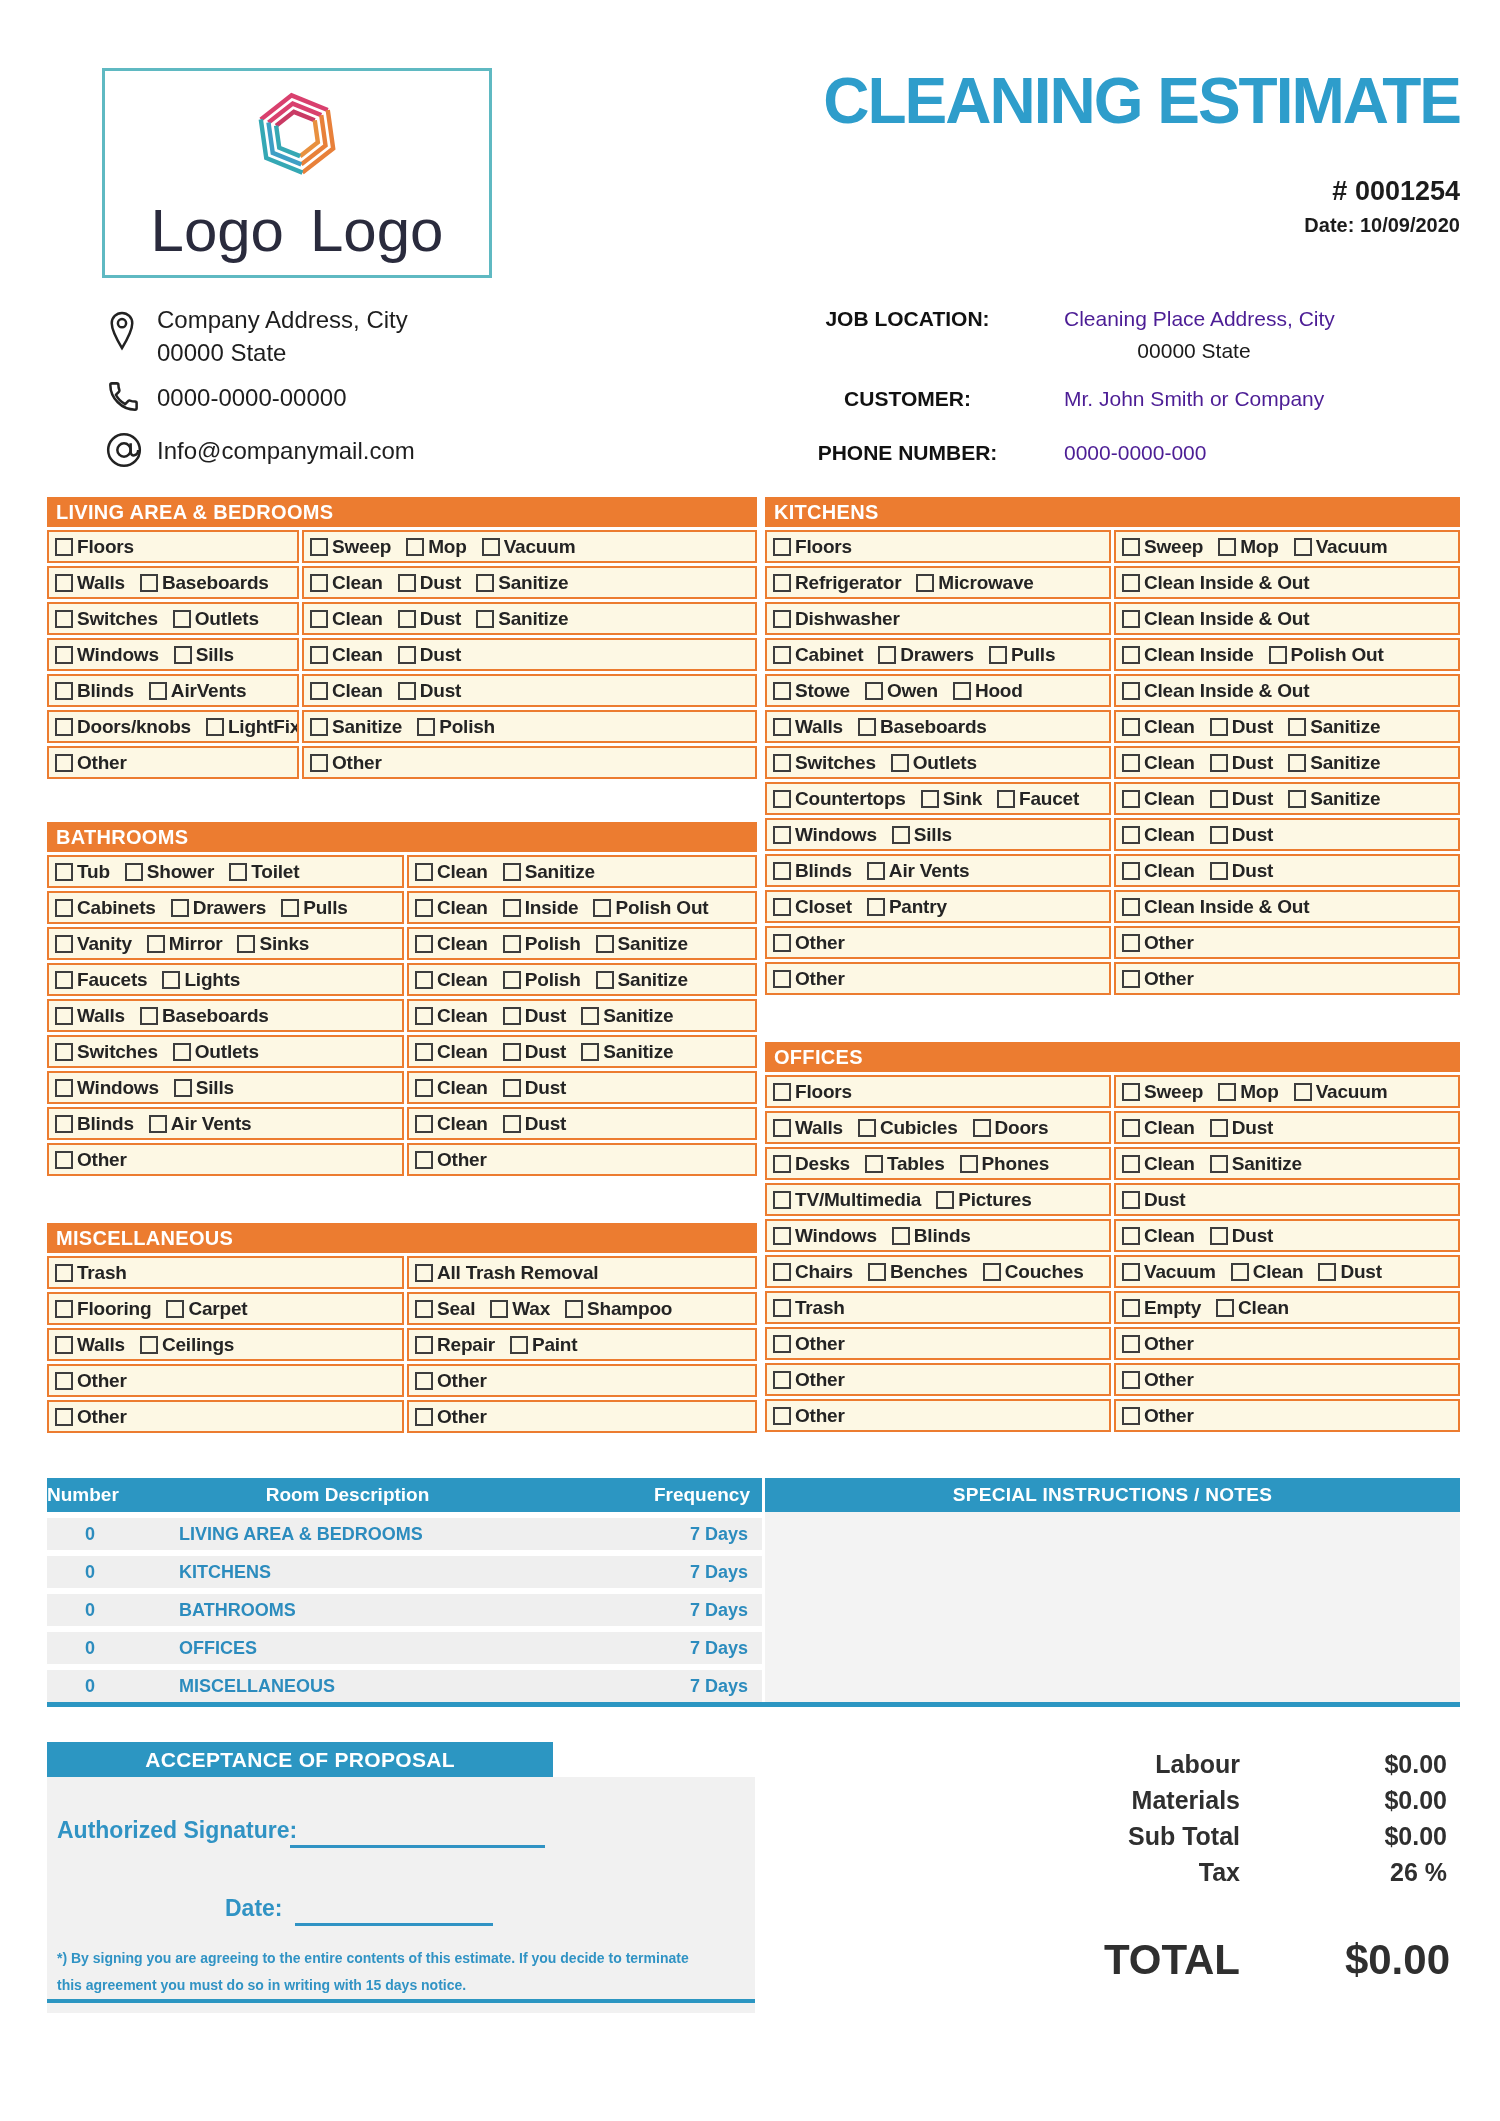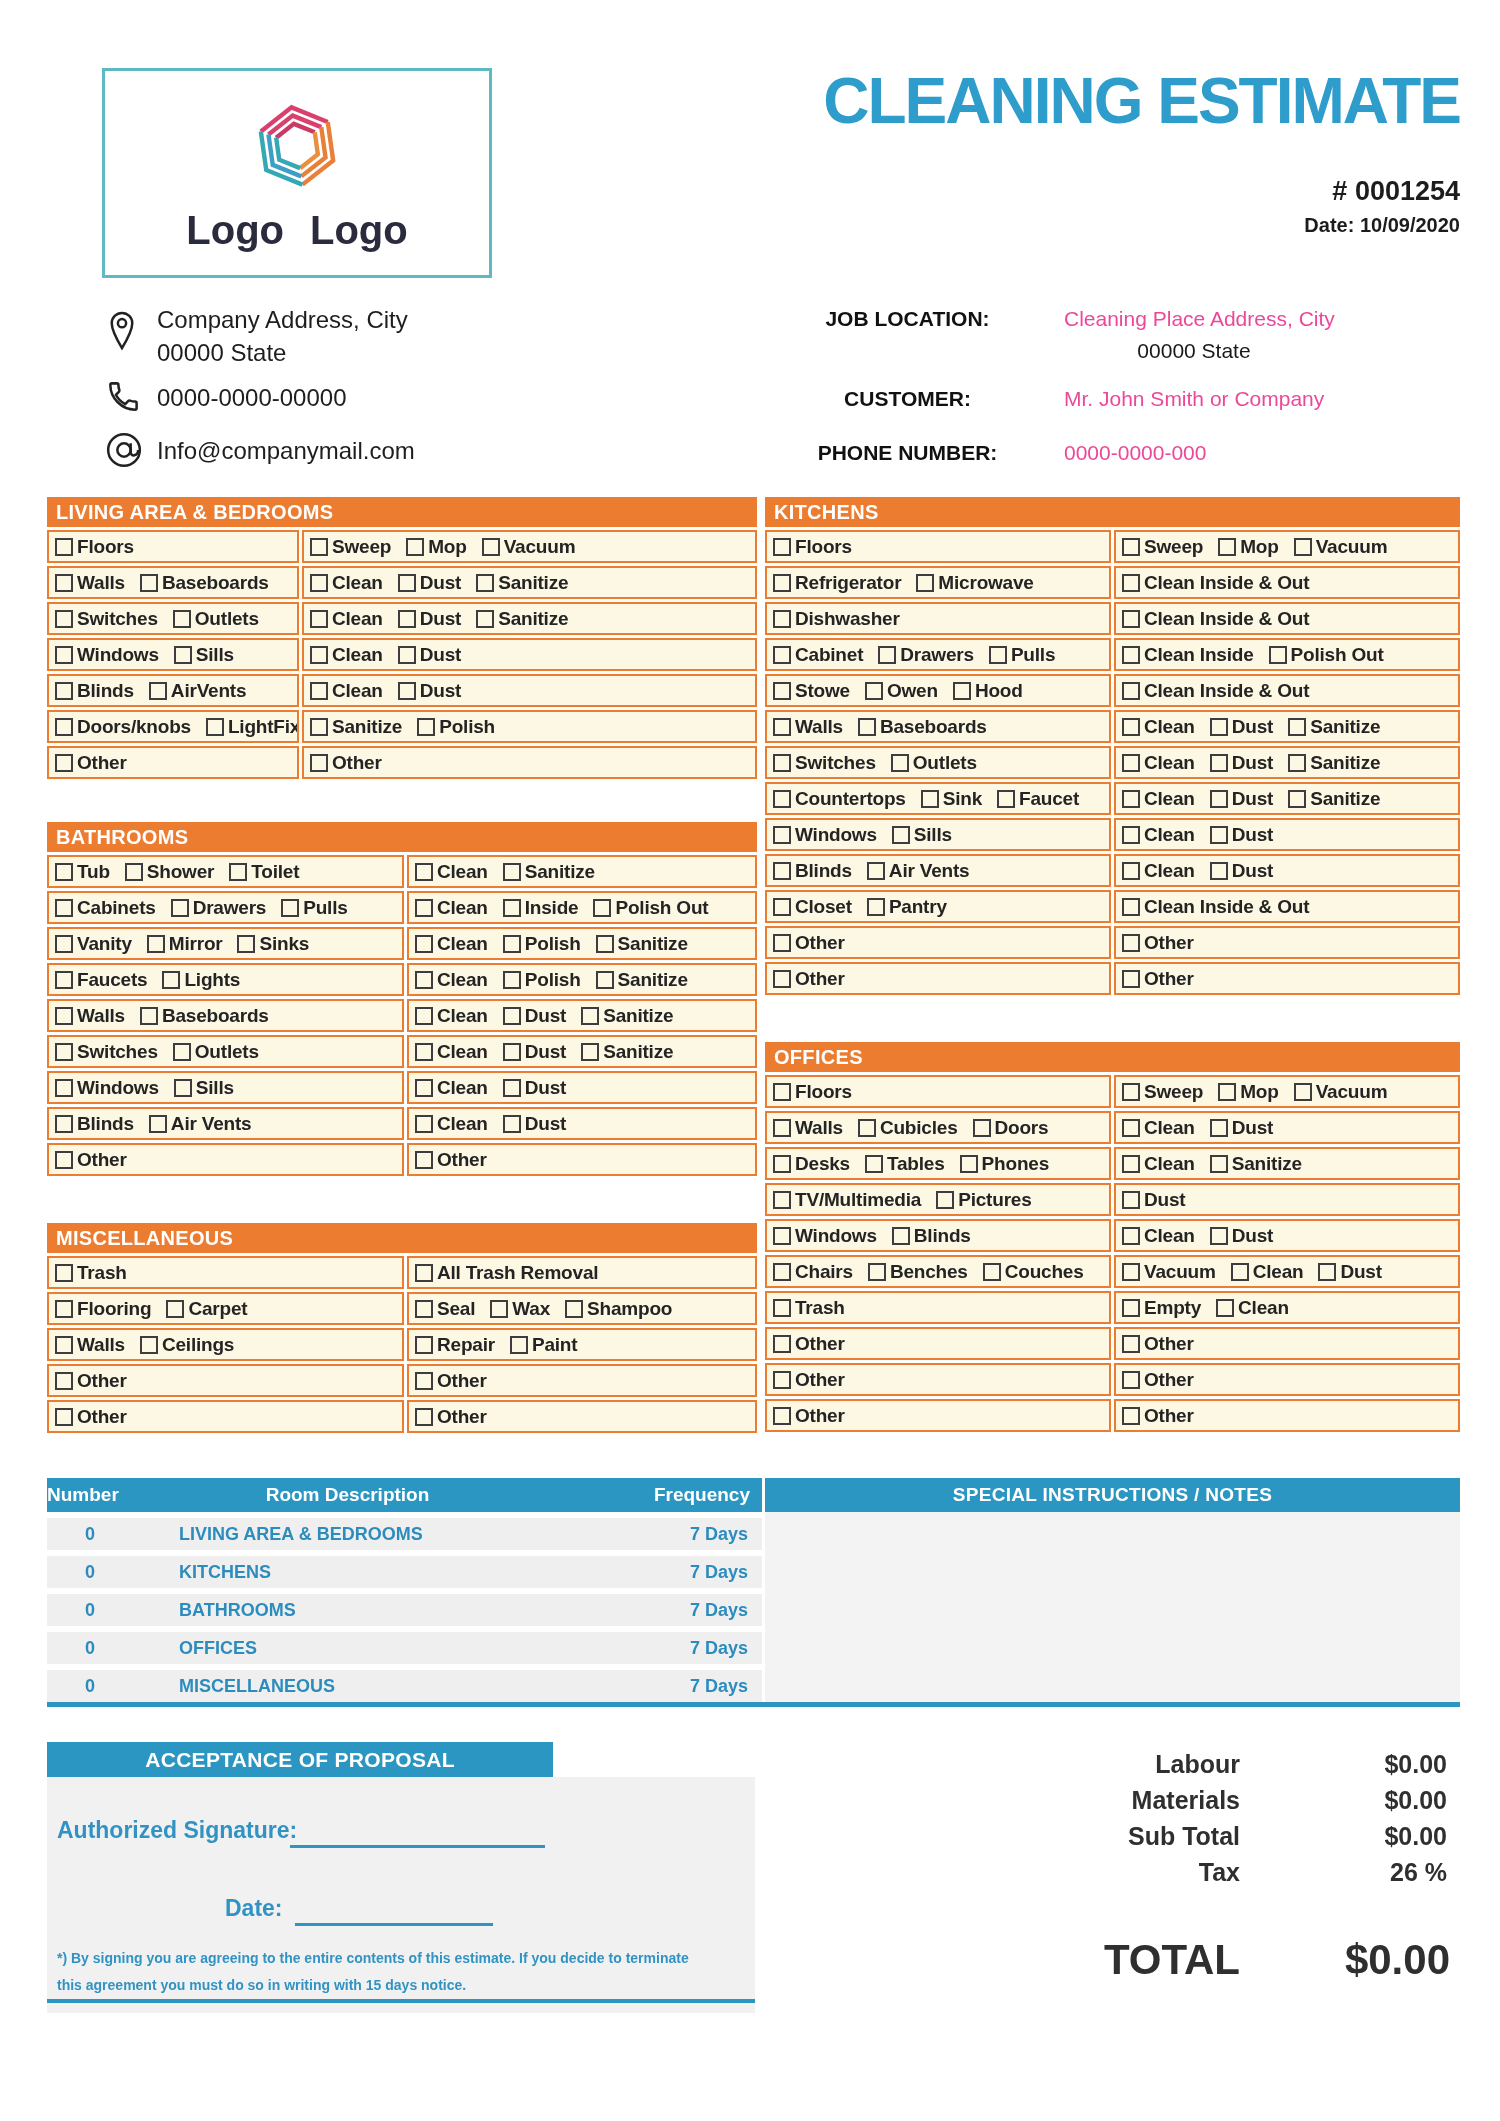--- a/index.html
+++ b/index.html
@@ -3,33 +3,33 @@
 <meta charset="utf-8">
 <style>
   html,body{margin:0;padding:0;background:#fff;}
   .page{position:relative;width:1500px;height:2121px;background:#ffffff;
         font-family:"Liberation Sans",sans-serif;overflow:hidden;}
 
   
   .logo-box{position:absolute;left:102px;top:68px;width:390px;height:210px;
             border:3px solid #5FB9C2;box-sizing:border-box;display:flex;
             flex-direction:column;align-items:center;justify-content:center;gap:6px;}
-  .logo-words{display:flex;gap:26px;font-size:40px;font-weight:700;color:#2A2B3D;letter-spacing:0px;}
+  .logo-words{display:flex;gap:26px;font-size:60px;font-weight:400;color:#2A2B3D;letter-spacing:0px;}
   .doc-title{position:absolute;top:64px;right:40px;font-size:64px;font-weight:700;
              color:#2E9DCB;letter-spacing:-2px;white-space:nowrap;}
   .estimate-no{position:absolute;top:176px;right:40px;font-size:27px;font-weight:700;color:#1c1c1c;}
   .estimate-date{position:absolute;top:214px;right:40px;font-size:20px;font-weight:700;color:#1c1c1c;}
 
   .company-row{position:absolute;display:flex;align-items:flex-start;}
   .company-row .txt{font-size:24px;font-weight:400;color:#1e1e1e;line-height:33px;}
   .cicon{position:absolute;left:104px;}
 
   .job-label{position:absolute;left:760px;width:295px;text-align:center;
              font-size:21px;font-weight:700;color:#111;}
-  .job-value{position:absolute;left:1064px;font-size:21px;font-weight:400;color:#ec4899;white-space:nowrap;}
+  .job-value{position:absolute;left:1064px;font-size:21px;font-weight:400;color:#4c1d95;white-space:nowrap;}
   .job-value2{position:absolute;left:1064px;width:260px;text-align:center;font-size:21px;color:#1a1a1a;}
 
   
   .checklist{position:absolute;}
   .cl-header{background:#EC7C30;color:#fff;font-weight:700;font-size:20px;
              height:30px;line-height:30px;padding-left:9px;letter-spacing:.3px;margin-bottom:3px;}
   .cl-row{display:grid;grid-template-columns:var(--c1) 1fr;column-gap:3px;margin-bottom:3px;}
   .cl-cell{background:#FDF8E4;border:2px solid #EC7C30;box-sizing:border-box;height:33px;
            display:flex;align-items:center;gap:15px;padding:0 6px;overflow:hidden;}
   .cl-item{display:flex;align-items:center;gap:4px;white-space:nowrap;}

